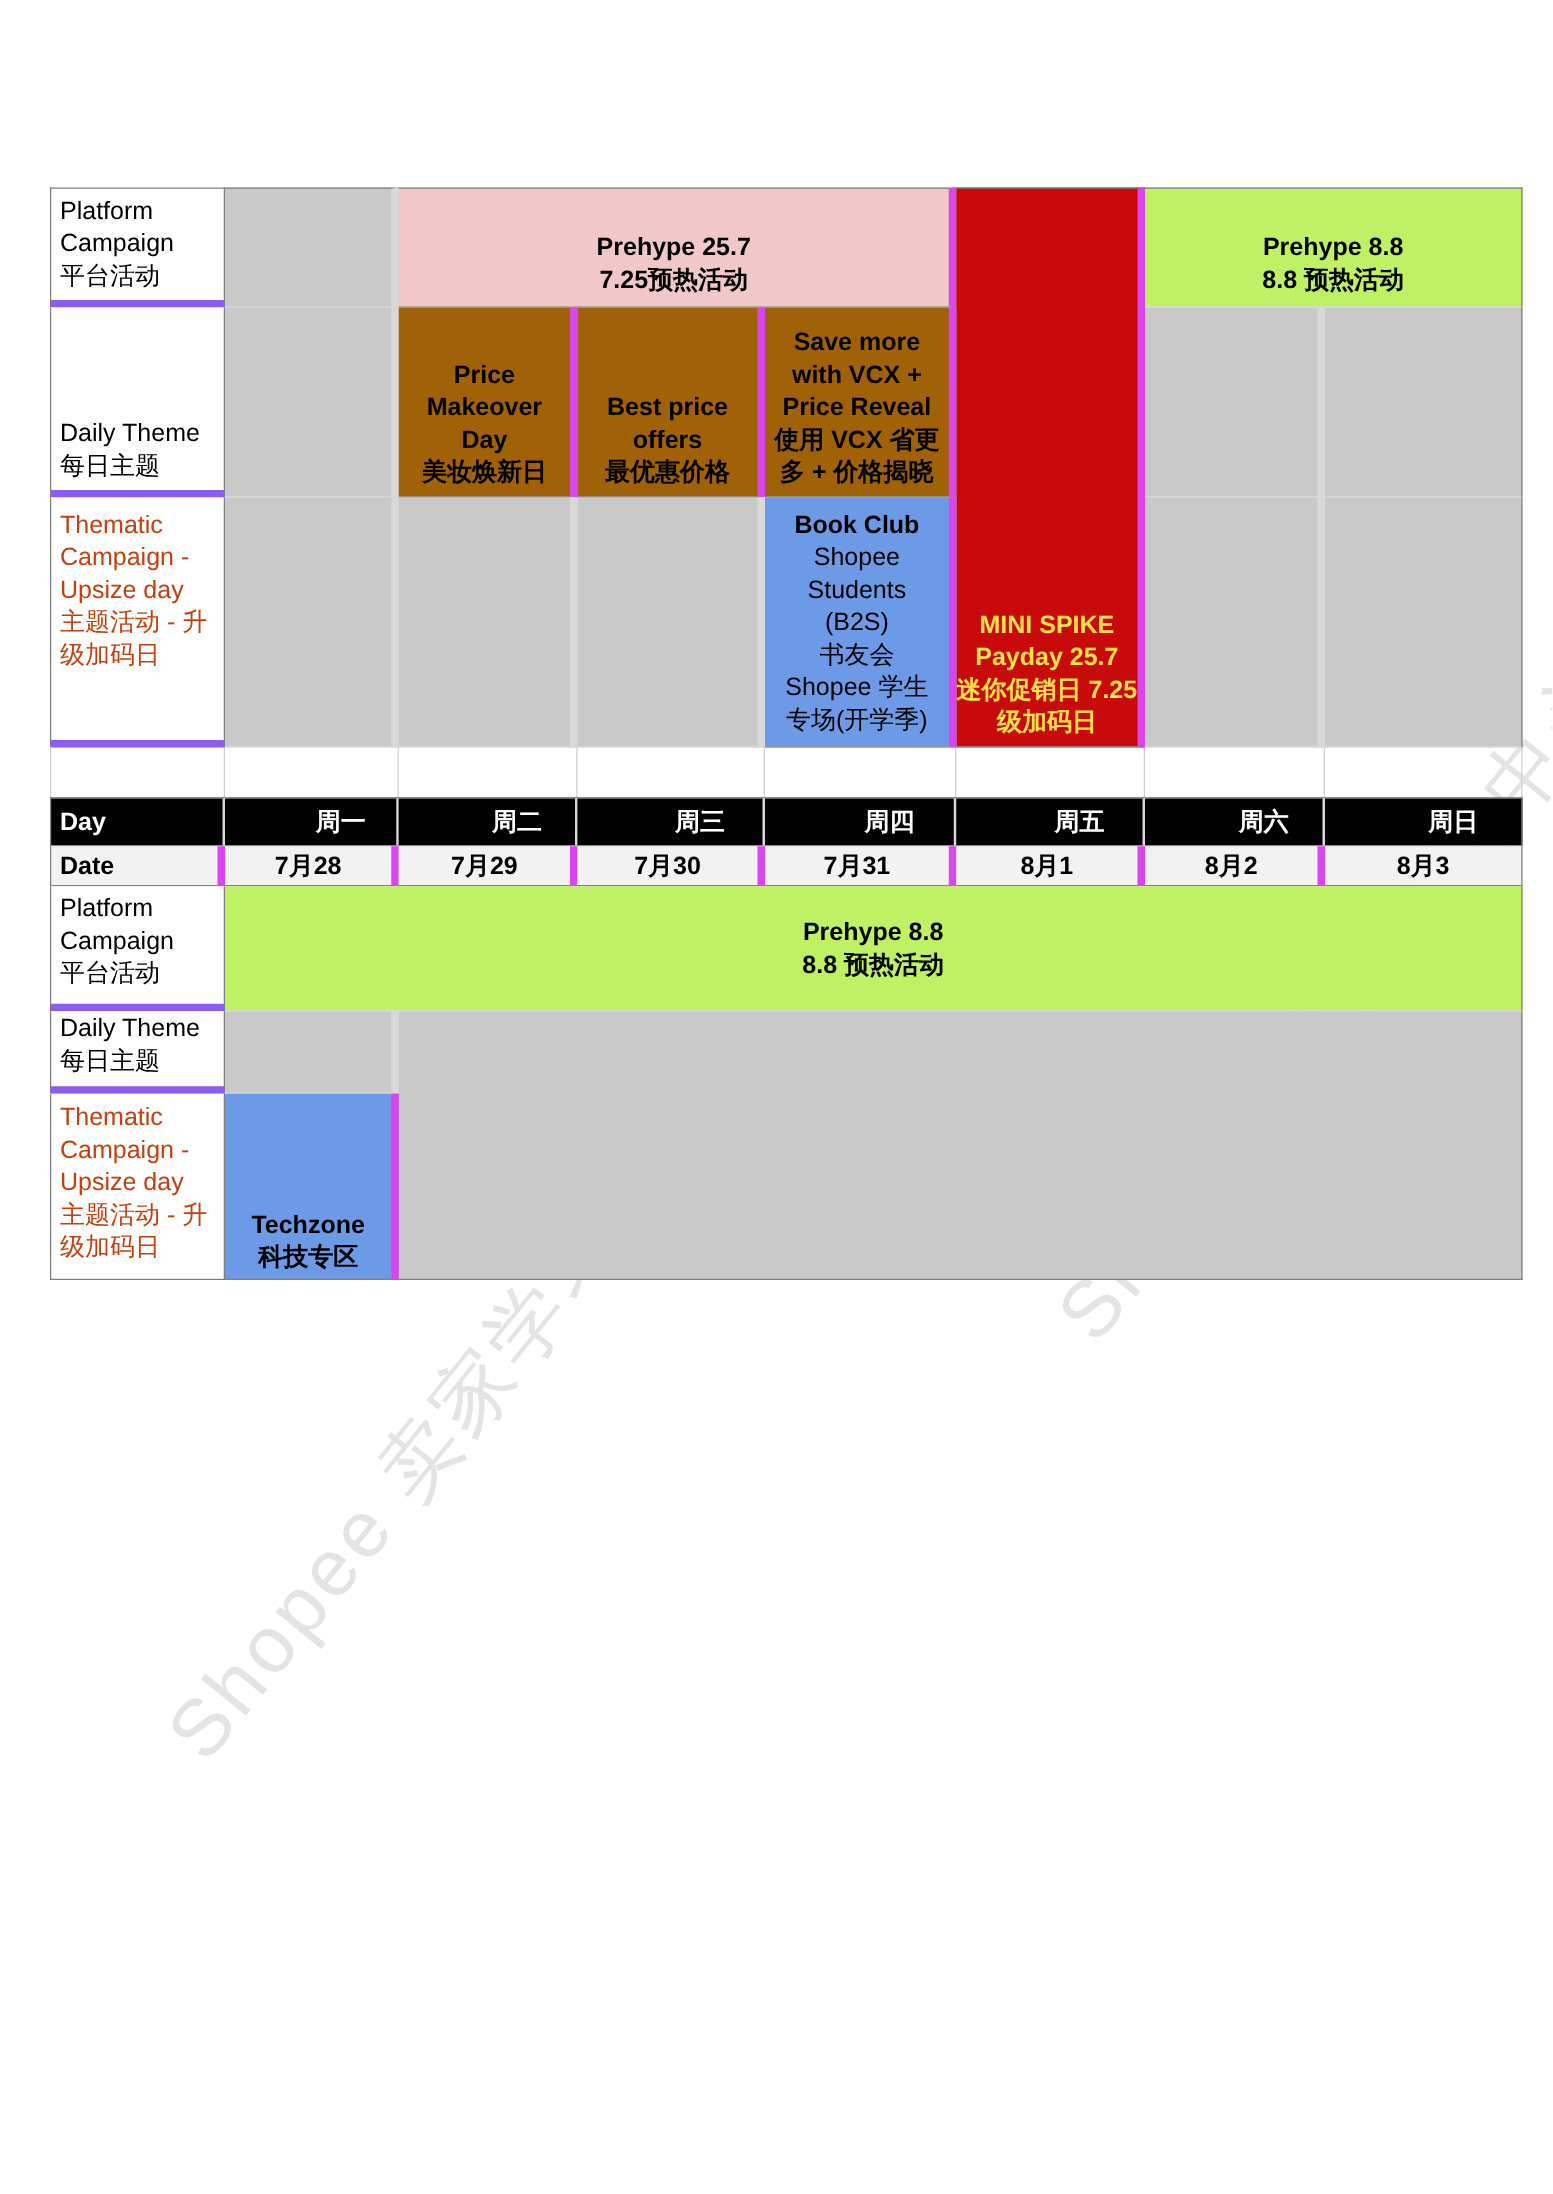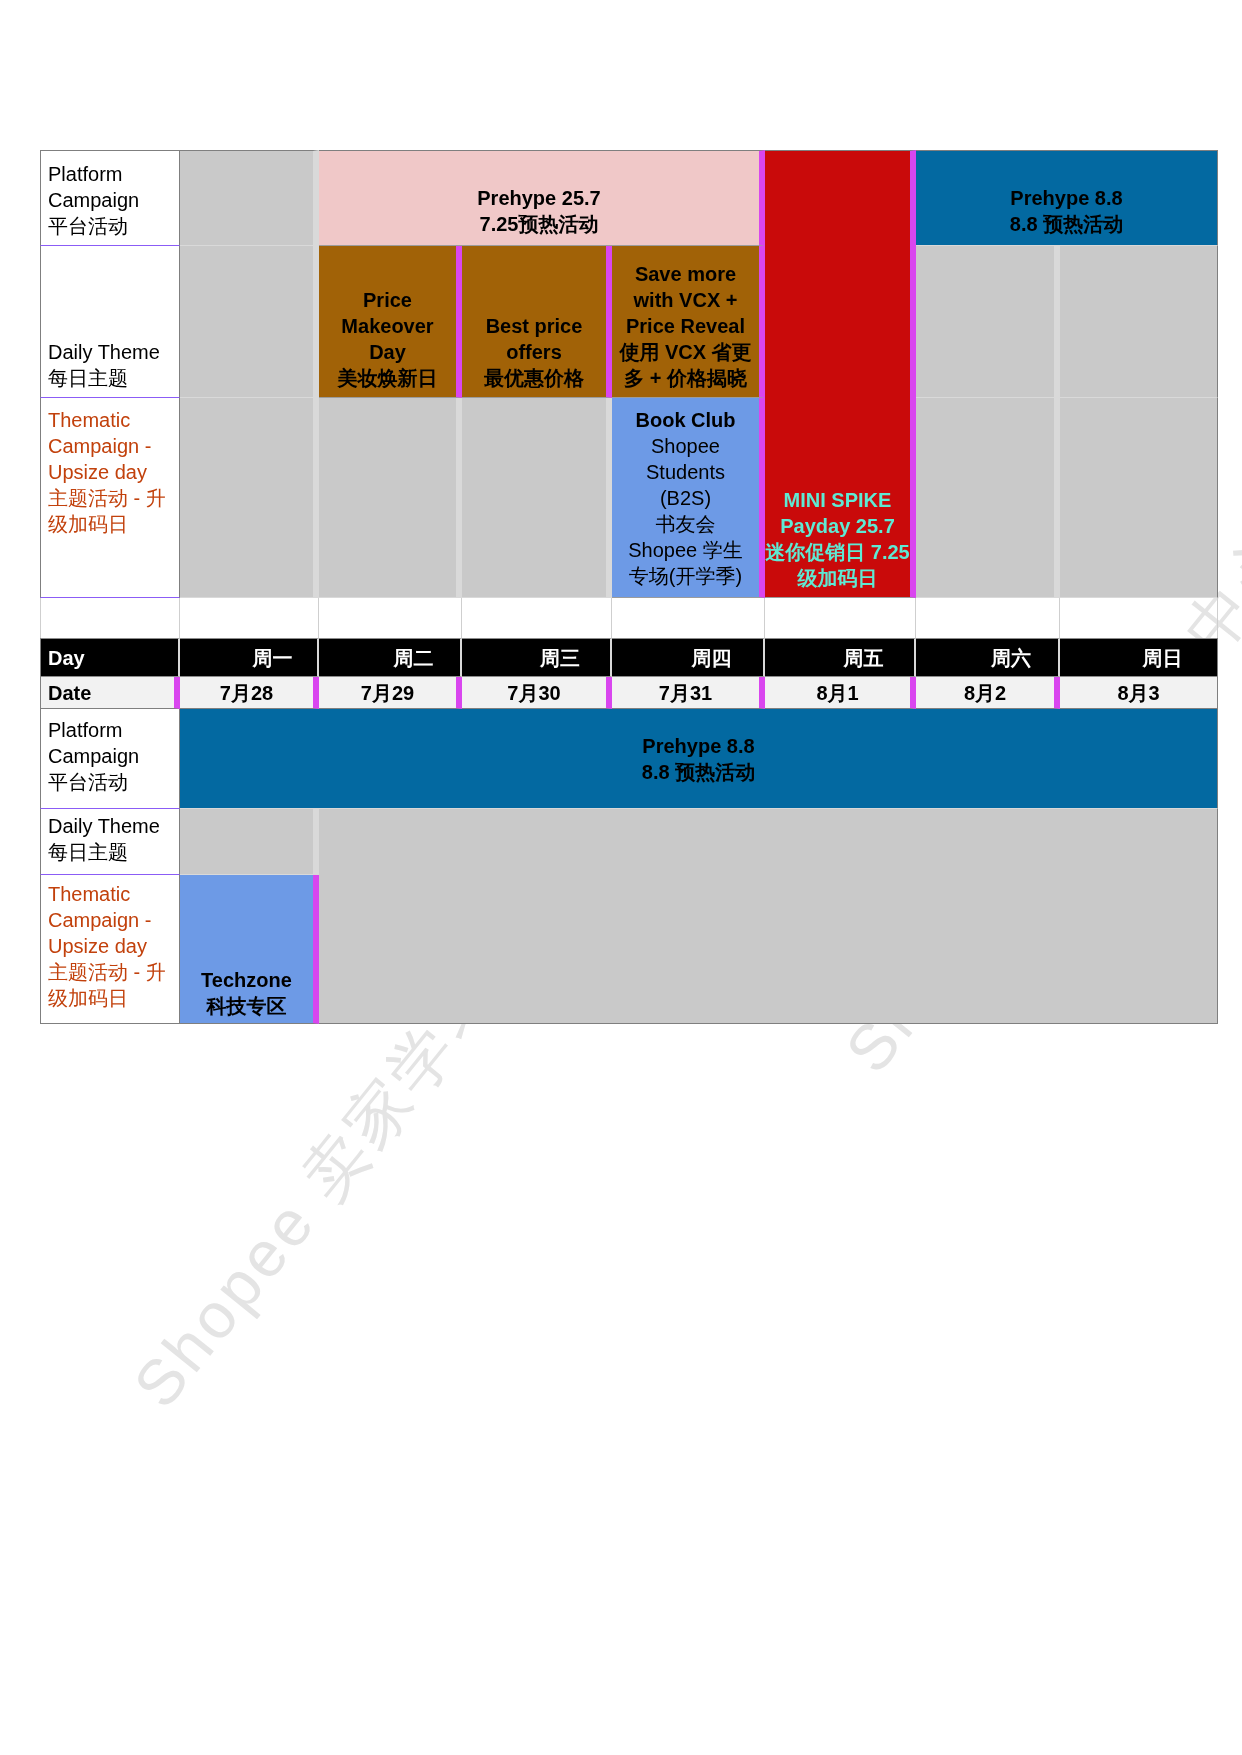--- a/index.html
+++ b/index.html
@@ -45,33 +45,33 @@
   }
   tr.r1 > td{border-top:1px solid #7f7f7f;}
   td.first{border-left:1px solid #7f7f7f;}
   td.edge-r{border-right:1px solid #7f7f7f !important;}
   td.edge-b{border-bottom:1px solid #7f7f7f !important;}
 
   
   td.label{
     background:#fff;
     border-right:1px solid #7f7f7f;
-    border-bottom:1px solid #8b5cf6;
+    border-bottom:6px solid #8b5cf6;
     padding:0 4px 6px 7px;
     text-align:left;
   }
   td.label.v-top{vertical-align:top;padding-top:9px;}
   td.label.v-mid{vertical-align:middle;}
   .blue-label{color:#c2410c;}
 
   
   td.gray{background:#c9c9c9;border-right-color:#d9d9d9;border-bottom-color:#d9d9d9;}
-  td.darkgray{background:#0369a1;border-right-color:#d9d9d9;border-bottom-color:#d9d9d9;}
+  td.darkgray{background:#bef264;border-right-color:#d9d9d9;border-bottom-color:#d9d9d9;}
   td.pink{background:#f0c8c8;}
-  td.redcell{background:#c90a0a;color:#5eead4;}
+  td.redcell{background:#c90a0a;color:#fde047;}
   td.bluecell{background:#6d9aе6;background:#6d9ae6;}
   td.whitecell{background:#a16207;font-weight:bold;}
 
   td.center{text-align:center;}
   td.pad-b6{padding-bottom:6px;}
   td.pad-b8{padding-bottom:8px;}
   td.pad-b10{padding-bottom:4px;}
   td.v-mid{vertical-align:middle;}
   .bold{font-weight:bold;}
 

